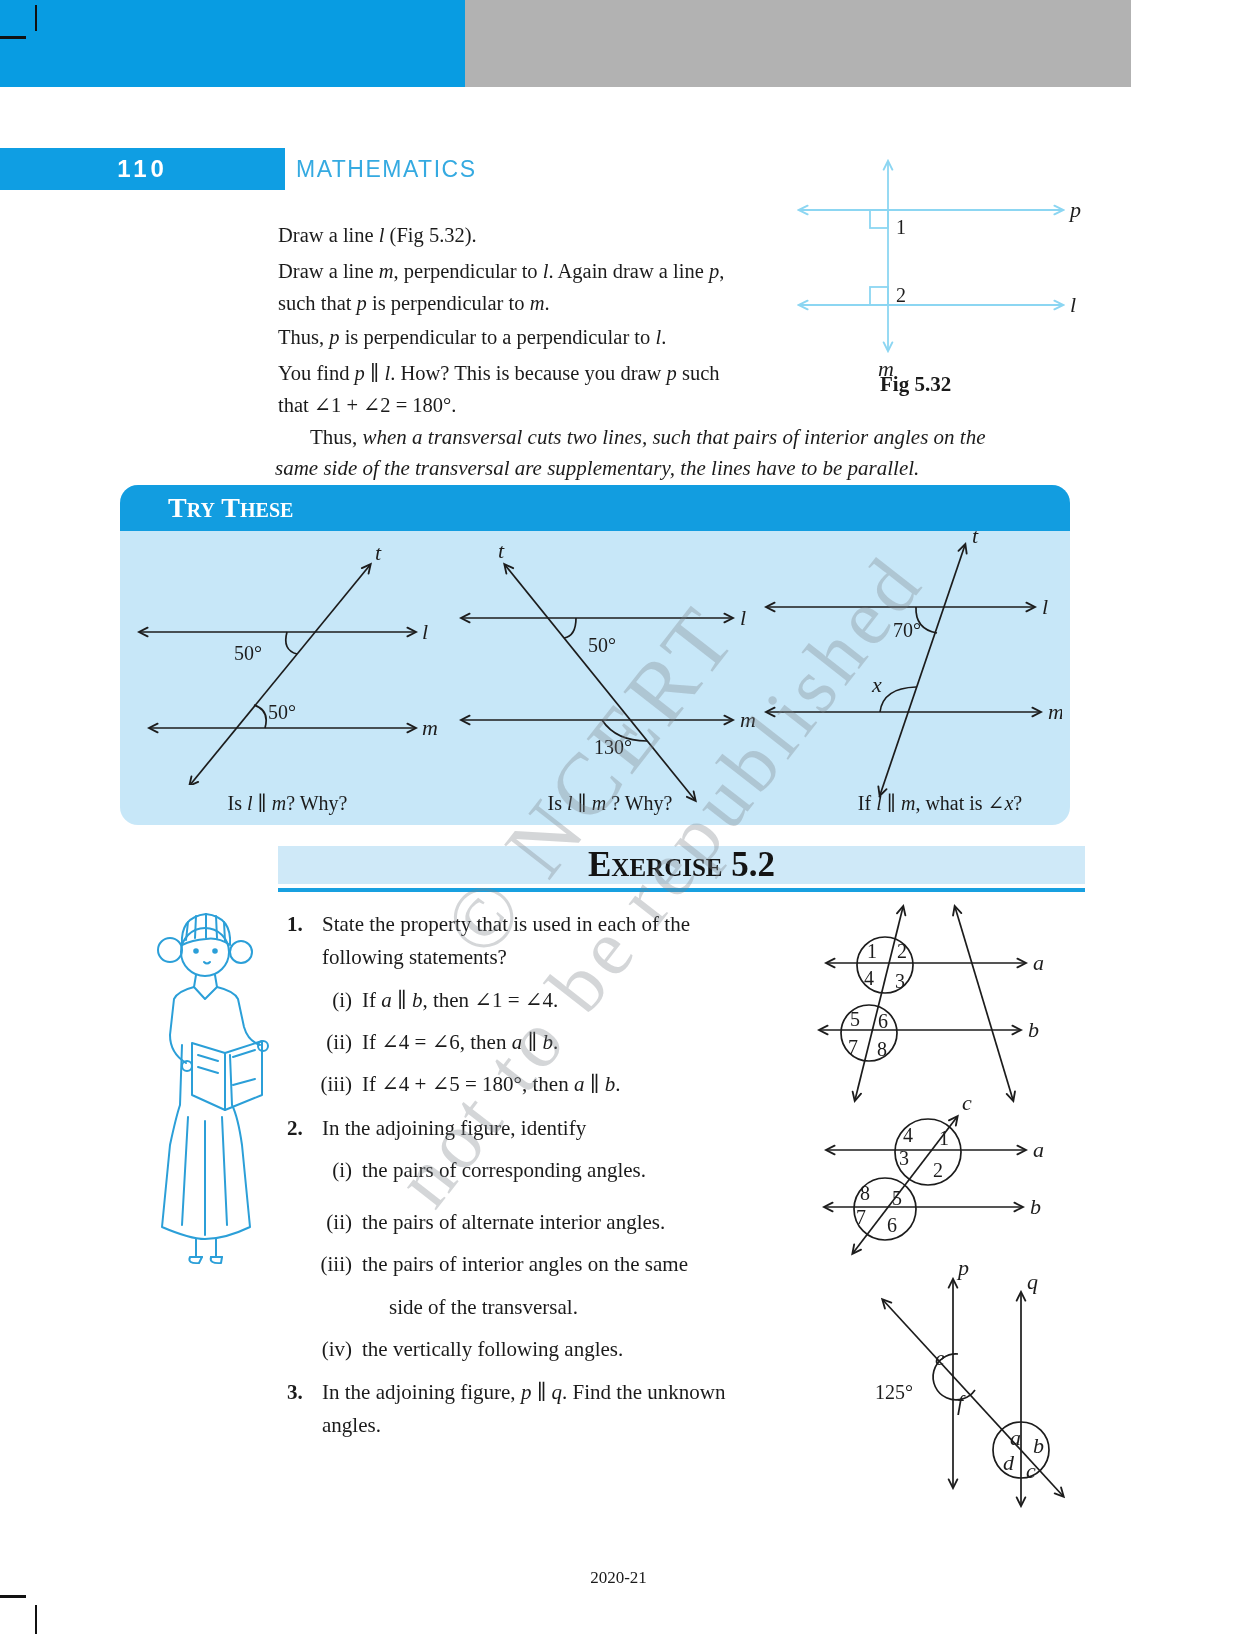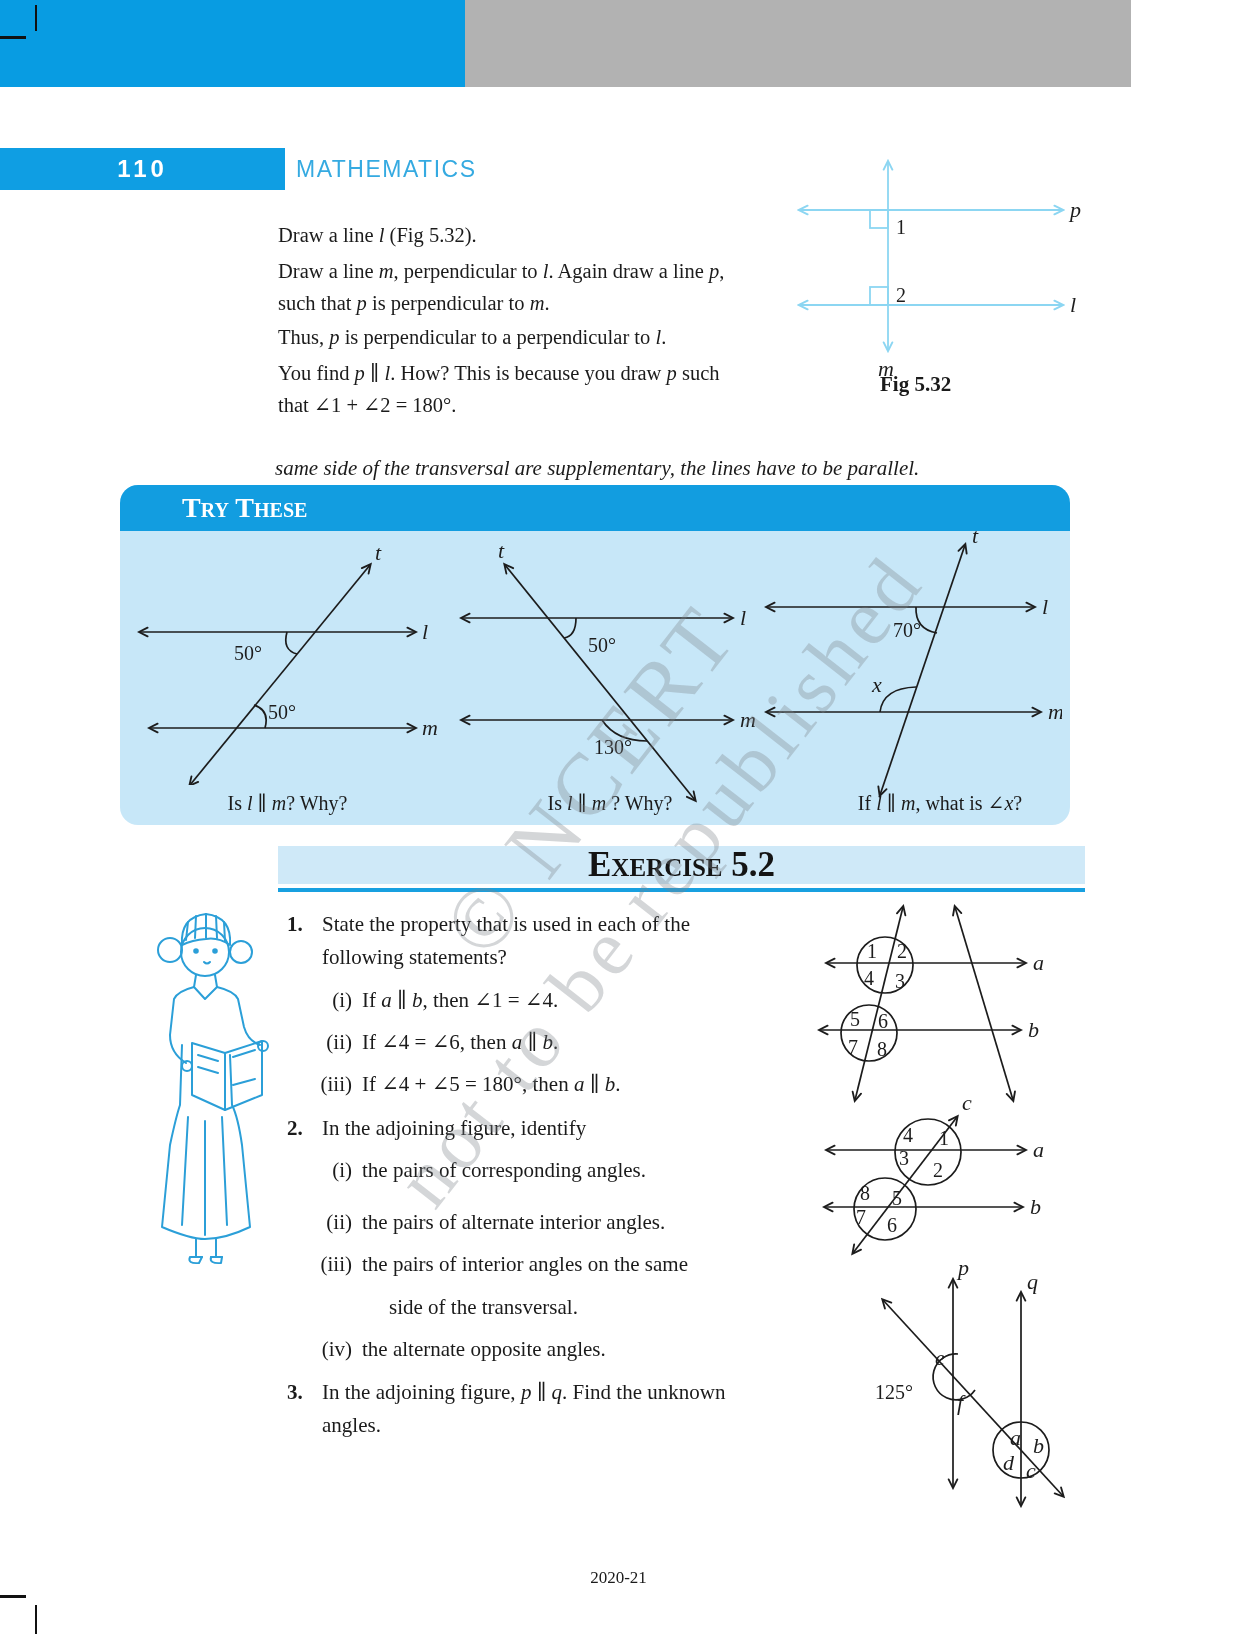--- a/index.html
+++ b/index.html
@@ -16,21 +16,21 @@
   
   .pagenum-band{left:0;top:148px;width:285px;height:42px;background:#0f9ee3;color:#fff;
       font-family:"Liberation Sans","DejaVu Sans",sans-serif;font-weight:bold;font-size:24px;
       text-align:center;line-height:42px;letter-spacing:4px;}
   .subject{left:296px;top:156px;font-family:"Liberation Sans","DejaVu Sans",sans-serif;
       font-size:23px;color:#35aae1;letter-spacing:1.5px;}
   .figcap{font-weight:bold;font-size:21px;}
   
   .try-box{left:120px;top:485px;width:950px;height:340px;background:#c7e7f8;border-radius:18px;}
   .try-head{left:120px;top:485px;width:950px;height:46px;background:#129de0;border-radius:18px 18px 0 0;
-      color:#ffffff;font-variant:small-caps;font-weight:bold;font-size:28px;line-height:46px;padding-left:62px;box-sizing:border-box;}
+      color:#ffffff;font-variant:small-caps;font-weight:bold;font-size:28px;line-height:46px;padding-left:48px;box-sizing:border-box;}
   .dcaption{font-size:20px;text-align:center;}
   
   .ex-band{left:278px;top:846px;width:807px;height:38px;background:#cfe9f8;text-align:center;}
   .ex-title{font-variant:small-caps;font-weight:bold;font-size:35px;line-height:38px;color:#141414;}
   .ex-line{left:278px;top:888px;width:807px;height:4px;background:#18a0e0;}
   .qnum{font-weight:bold;font-size:21px;}
   .qtext{font-size:21px;}
   .ilabel{width:52px;text-align:right;font-size:21px;}
   
   .wm{color:rgba(125,132,138,0.33);font-size:88px;letter-spacing:6px;white-space:nowrap;
@@ -79,20 +79,21 @@
     <text class="num" x="116" y="152">2</text>
   </svg>
   <div class="abs figcap" style="left:880px;top:372px;">Fig 5.32</div>
 
   <div class="abs bodyline nowrap" style="left:278px;top:222px;"><span>Draw a line </span><span class="it">l</span><span> (Fig 5.32).</span></div>
   <div class="abs bodyline nowrap" style="left:278px;top:258px;"><span>Draw a line </span><span class="it">m</span><span>, perpendicular to </span><span class="it">l</span><span>. Again draw a line </span><span class="it">p</span><span>,</span></div>
   <div class="abs bodyline nowrap" style="left:278px;top:290px;"><span>such that </span><span class="it">p</span><span> is perpendicular to </span><span class="it">m</span><span>.</span></div>
   <div class="abs bodyline nowrap" style="left:278px;top:324px;"><span>Thus, </span><span class="it">p</span><span> is perpendicular to a perpendicular to </span><span class="it">l</span><span>.</span></div>
   <div class="abs bodyline nowrap" style="left:278px;top:360px;"><span>You find </span><span class="it">p</span><span> ∥ </span><span class="it">l</span><span>. How? This is because you draw </span><span class="it">p</span><span> such</span></div>
   <div class="abs bodyline nowrap" style="left:278px;top:392px;text-align:center;"><span>that ∠1 + ∠2 = 180°.</span></div>
+  <div class="abs bodyline nowrap" style="left:310px;top:424px;font-size:21px;"><span>Thus, </span><span class="it">when a transversal cuts two lines, such that pairs of interior angles on the</span></div>
   <div class="abs bodyline nowrap" style="left:275px;top:455px;font-size:21px;"><span class="it">same side of the transversal are supplementary, the lines have to be parallel.</span></div>
 
   <div class="abs try-box"></div>
   <div class="abs try-head">
     <span>Try These</span>
   </div>
 
   <svg class="abs" style="left:130px;top:535px;" width="310" height="250" viewBox="0 0 310 250">
     <defs>
       <marker id="a1" viewBox="0 0 12 12" refX="9" refY="6" markerWidth="13" markerHeight="13" orient="auto-start-reverse" markerUnits="userSpaceOnUse">
@@ -174,21 +175,21 @@
   <div class="abs qnum" style="left:287px;top:1116px;">2.</div>
   <div class="abs qtext nowrap" style="left:322px;top:1116px;">In the adjoining figure, identify</div>
   <div class="abs ilabel" style="left:300px;top:1158px;">(i)</div>
   <div class="abs qtext nowrap" style="left:362px;top:1158px;"><span>the pairs of corresponding angles.</span></div>
   <div class="abs ilabel" style="left:300px;top:1210px;">(ii)</div>
   <div class="abs qtext nowrap" style="left:362px;top:1210px;"><span>the pairs of alternate interior angles.</span></div>
   <div class="abs ilabel" style="left:300px;top:1252px;">(iii)</div>
   <div class="abs qtext nowrap" style="left:362px;top:1252px;"><span>the pairs of interior angles on the same</span></div>
   <div class="abs qtext nowrap" style="left:362px;top:1295px;margin-left:27px;">side of the transversal.</div>
   <div class="abs ilabel" style="left:300px;top:1337px;">(iv)</div>
-  <div class="abs qtext nowrap" style="left:362px;top:1337px;"><span>the alternate opposite angles.</span></div>
+  <div class="abs qtext nowrap" style="left:362px;top:1337px;"><span>the vertically following angles.</span></div>
 
   <div class="abs qnum" style="left:287px;top:1380px;">3.</div>
   <div class="abs qtext nowrap" style="left:322px;top:1380px;"><span>In the adjoining figure, </span><span class="it">p</span><span> ∥ </span><span class="it">q</span><span>. Find the unknown</span></div>
   <div class="abs qtext nowrap" style="left:322px;top:1413px;">angles.</div>
 
   <svg class="abs" style="left:805px;top:895px;" width="300" height="630" viewBox="0 0 300 630">
     <defs>
       <marker id="ar" viewBox="0 0 12 12" refX="9" refY="6" markerWidth="13" markerHeight="13" orient="auto-start-reverse" markerUnits="userSpaceOnUse">
         <path d="M2,2 L10,6 L2,10" fill="none" stroke="#1c1c1c" stroke-width="1.7" stroke-linecap="round"></path>
       </marker>

